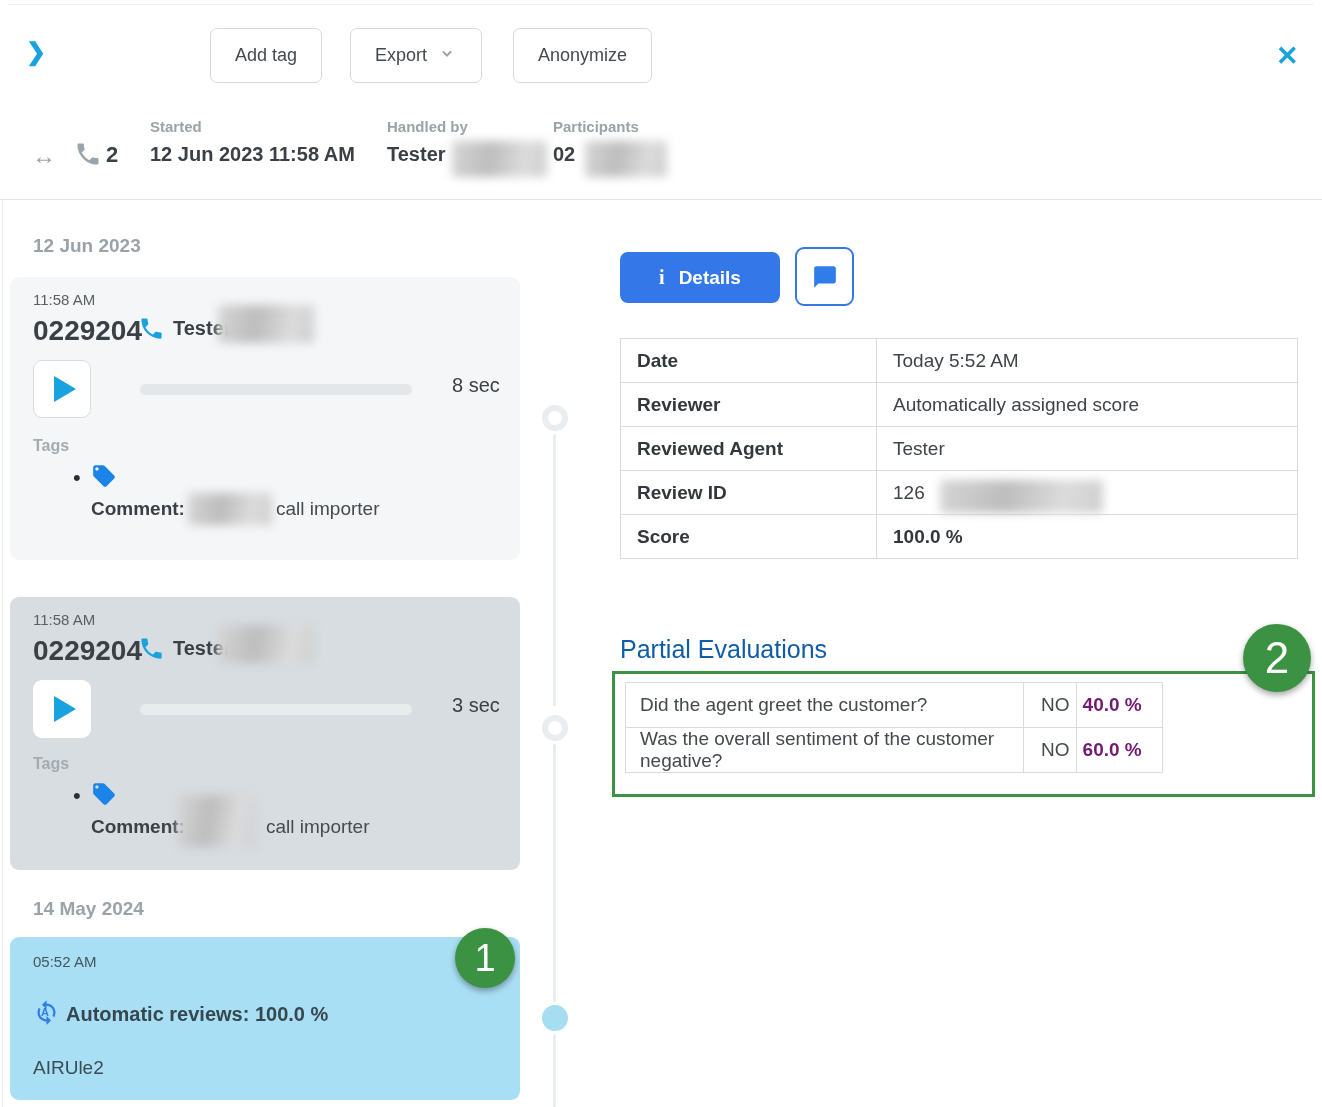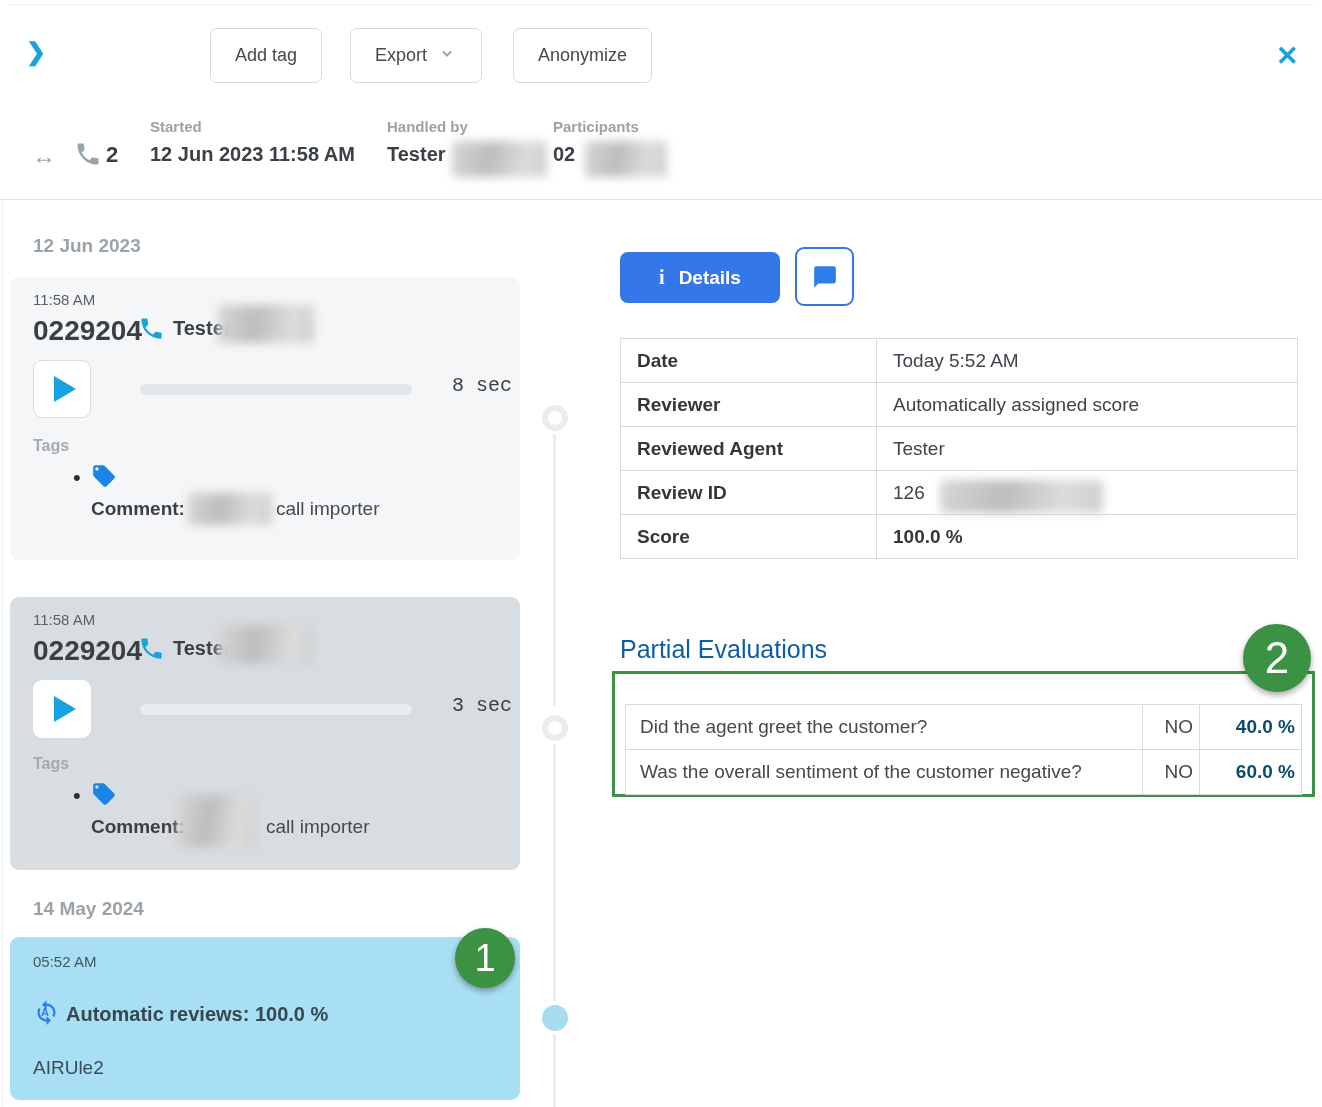--- a/index.html
+++ b/index.html
@@ -39,21 +39,21 @@
   .card-id { position:absolute; font-size:28px; font-weight:bold; color:#3a4045; }
   .phone-ico-card { position:absolute; width:27px; height:27px; fill:#18a2de; }
   .card-agent { position:absolute; font-size:20px; font-weight:bold; color:#3a4045; }
   .play-btn {
     position:absolute; width:58px; height:58px; background:#ffffff; border-radius:9px; cursor:pointer;
     display:flex; align-items:center; justify-content:center; border:1px solid transparent;
   }
   .play-btn.bordered { border-color:#d9dddf; }
   .play-tri { width:0; height:0; border-left:22px solid #18a2de; border-top:13px solid transparent; border-bottom:13px solid transparent; margin-left:6px; }
   .progress { position:absolute; height:11px; border-radius:6px; }
-  .duration { position:absolute; font-size:20px; color:#3a4045;font-family:Liberation Mono, monospace; }
+  .duration { position:absolute; font-size:20px; color:#3a4045; }
   .tags-label { position:absolute; font-size:16px; font-weight:bold; color:#a4abb1; }
   .tag-bullet { position:absolute; font-size:22px; color:#2c3034; }
   .tag-ico { position:absolute; width:26px; height:26px; fill:#1b84e8; }
   .comment-label { position:absolute; font-size:19px; font-weight:bold; color:#3a4045; }
   .comment-suffix { position:absolute; font-size:19px; color:#454b50; }
   .auto-ico-wrap { position:absolute; width:27px; height:27px; }
   .auto-ico-wrap svg { width:27px; height:27px; fill:#2f7de8; }
   .auto-title { position:absolute; font-size:20px; font-weight:bold; color:#37474f; }
   .auto-rule { position:absolute; font-size:19px; color:#3a4c55; }
 
@@ -76,25 +76,25 @@
   .chat-btn svg { width:26px; height:26px; fill:#2f7de8; }
 
   table.kv { position:absolute; left:620px; top:338px; width:678px; border-collapse:collapse; }
   table.kv td { border:1px solid #d9dcde; height:44px; padding:0 16px; font-size:19px; background:#fff; }
   table.kv td.k { width:256px; font-weight:bold; color:#32373b; }
   table.kv td.v { color:#3f444a;padding-left:16px; }
   table.kv tr.score-row td.v { font-weight:bold; color:#32373b; }
 
   .pe-title { position:absolute; left:620px; top:635px; font-size:25px; color:#0f5ca8; }
   .pe-box { position:absolute; left:612px; top:671px; width:703px; height:126px; border:3px solid #3e9245; background:#fff; }
-  table.pe { position:absolute; left:10px; top:30px; width:677px; border-collapse:collapse; }
+  table.pe { position:absolute; left:10px; top:8px; width:538px; border-collapse:collapse; }
   table.pe td { border:1px solid #d9dcde; height:45px; padding:0 14px; font-size:19px; color:#44494e; background:#fff; }
   table.pe td.q { width:518px; }
   table.pe td.a { width:57px; text-align:right; padding:0 6px; }
-  table.pe td.s { width:102px; text-align:right; font-weight:bold; color:#0c4a6e; padding:0 6px; }
+  table.pe td.s { width:102px; text-align:left; font-weight:bold; color:#701a75; padding:0 6px; }
 
   .badge {
     position:absolute; border-radius:50%; background:#3b9243; color:#fff; display:flex; align-items:center;
     justify-content:center; box-shadow:0 3px 6px rgba(0,0,0,0.35); z-index:5;
   }
   .badge-1 { left:455px; top:928px; width:60px; height:60px; font-size:38px; }
   .badge-2 { left:1243px; top:624px; width:68px; height:68px; font-size:44px; }
 
   .chev-down svg { width:20px; height:20px; stroke:#9aa3a9; fill:none; stroke-width:2.4; }
 </style>

